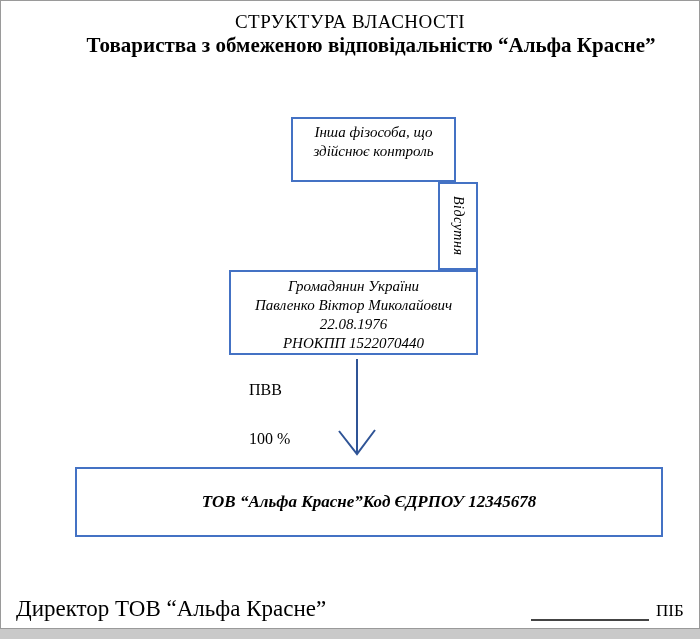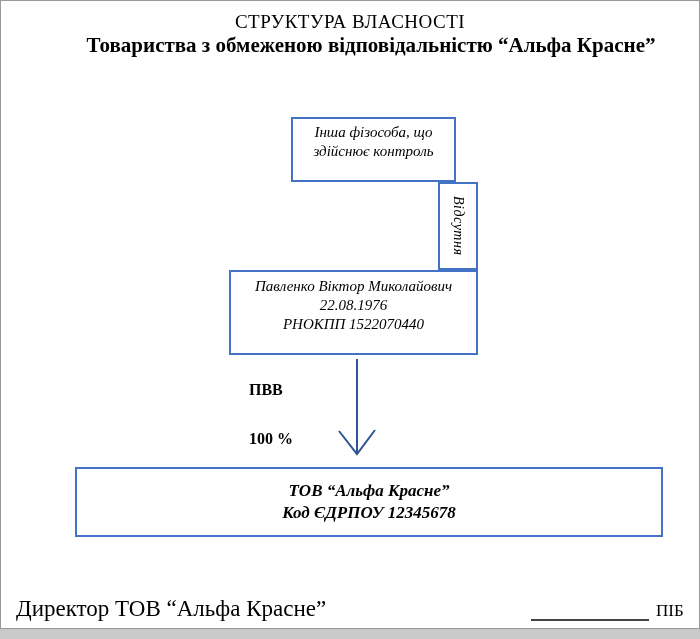--- a/index.html
+++ b/index.html
@@ -66,38 +66,38 @@
   }
   .owner-box {
     left: 228px; top: 269px;
     width: 249px; height: 85px;
     font-size: 15px; line-height: 19px;
     padding-top: 5px;
   }
   .company-box {
     left: 74px; top: 466px;
     width: 588px; height: 70px;
-    display: flex; flex-direction: column;
+    display: flex; flex-direction: row;
     align-items: center; justify-content: center;
     font-weight: bold;
     font-size: 17px; line-height: 22px;
   }
   .arrow-svg {
     position: absolute;
     left: 330px; top: 355px;
     width: 52px; height: 102px;
   }
   .arrow-svg line, .arrow-svg polyline {
     stroke: var(--arrow-stroke, #2f5496);
     stroke-width: 2;
     fill: none;
   }
   .arrow-label {
     position: absolute;
-    font-weight: bold;
+    font-weight: normal;
     font-size: 16px;
     line-height: 18px;
   }
   .label-pvv   { left: 248px; top: 380px; }
   .label-share { left: 248px; top: 429px; }
   .footer-left {
     position: absolute;
     left: 15px; top: 598px;
     font-size: 23px; line-height: 20px;
   }
@@ -127,20 +127,21 @@
     <div class="dbox controller-box">
       <div>Інша фізособа, що</div>
       <div>здійснює контроль</div>
     </div>
 
     <div class="dbox connector-box">
       <span class="vert-text">Відсутня</span>
     </div>
 
     <div class="dbox owner-box">
+      <div>Громадянин України</div>
       <div>Павленко Віктор Миколайович</div>
       <div>22.08.1976</div>
       <div>РНОКПП 1522070440</div>
     </div>
 
     <svg class="arrow-svg" viewBox="0 0 52 102" aria-hidden="true">
       <line x1="26" y1="3" x2="26" y2="97"></line>
       <polyline points="8,75 26,98 44,74"></polyline>
     </svg>
 

